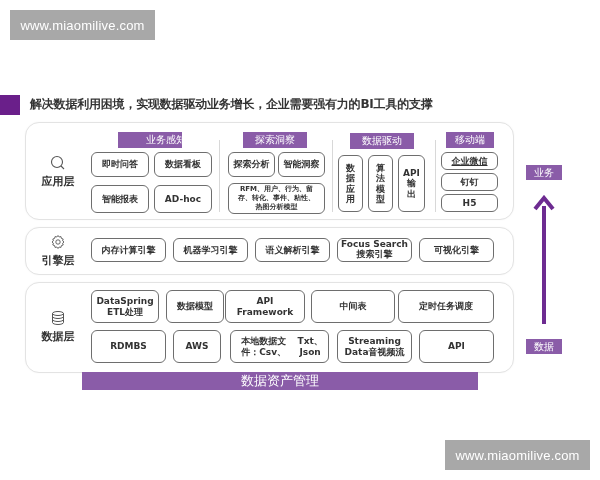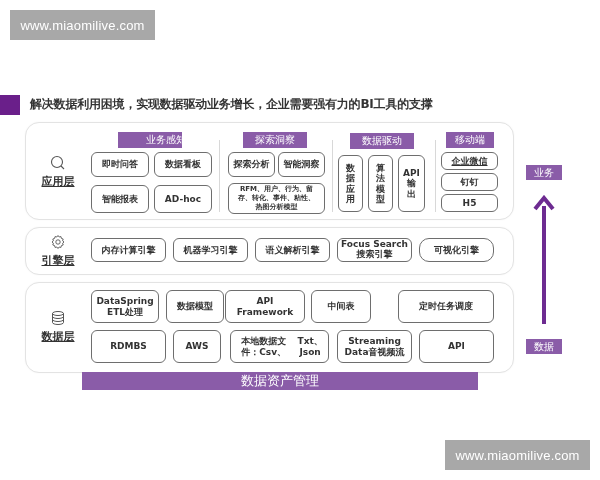--- a/index.html
+++ b/index.html
@@ -13,21 +13,21 @@
     letter-spacing: 0.2px;
   }
   .title-bar { position: absolute; left: 0; top: 95px; width: 20px; height: 20px; background: #6a1f8a; }
   .title-text { position: absolute; left: 30px; top: 96px; font-size: 12px; font-weight: bold; color: #333; white-space: nowrap; letter-spacing: -0.2px; }
   .layer {
     position: absolute; left: 25px; width: 489px;
     border: 1px solid #e3e3e3; border-radius: 14px; background: #fff;
     box-shadow: 0 0 2px rgba(0,0,0,0.04);
   }
   .layer-label { position: absolute; display: flex; flex-direction: column; align-items: center; width: 60px; }
-  .layer-label .lbl { font-size: 11px; font-weight: bold; color: #333; margin-top: 3px; white-space: nowrap; text-decoration: underline; }
+  .layer-label .lbl { font-size: 11px; font-weight: bold; color: #333; margin-top: 3px; white-space: nowrap; }
   .layer-label svg { display: block; }
   .box {
     position: absolute; border: 1px solid #6e6e6e; border-radius: 6px; background: #fff;
     display: flex; align-items: center; justify-content: center; text-align: center;
     font-size: 9px; font-weight: bold; color: #333; line-height: 1.2; padding: 8px 2px;
   }
   .box.small { font-size: 7px; line-height: 1.25; }
   .box.vert { flex-direction: column; line-height: 1.15; font-size: 9px; }
   .tag {
     position: absolute; background: #8a5ca8; color: #fff; font-size: 10px;
@@ -112,39 +112,39 @@
   </svg>
   <span class="lbl">引擎层</span>
 </div>
 <div class="box" style="left:91px;top:238px;width:75px;height:24px;">内存计算引擎</div>
 <div class="box" style="left:173px;top:238px;width:75px;height:24px;">机器学习引擎</div>
 <div class="box" style="left:255px;top:238px;width:75px;height:24px;">语义解析引擎</div>
 <div class="box" style="left:337px;top:238px;width:75px;height:24px;flex-direction:column;line-height:1.1;">
   <span>Focus Search</span>
   <span>搜索引擎</span>
 </div>
-<div class="box" style="left:419px;top:238px;width:75px;height:24px;border-radius:10px;">可视化引擎</div>
+<div class="box" style="left:419px;top:238px;width:75px;height:24px;">可视化引擎</div>
 
 <div class="layer" style="top:282px;height:91px;"></div>
 <div class="layer-label" style="left:28px;top:310px;">
   <svg width="16" height="16" viewBox="0 0 16 16">
     <ellipse cx="8" cy="3.5" rx="5.5" ry="2" fill="none" stroke="#555" stroke-width="1"></ellipse>
     <path d="M2.5 3.5 V12.5 A5.5 2 0 0 0 13.5 12.5 V3.5" fill="none" stroke="#555" stroke-width="1"></path>
     <path d="M2.5 6.5 A5.5 2 0 0 0 13.5 6.5 M2.5 9.5 A5.5 2 0 0 0 13.5 9.5" fill="none" stroke="#555" stroke-width="1"></path>
   </svg>
   <span class="lbl">数据层</span>
 </div>
 
 <div class="box" style="left:91px;top:290px;width:68px;height:33px;flex-direction:column;">
   <span>DataSpring</span>
   <span>ETL处理</span>
 </div>
 <div class="box" style="left:166px;top:290px;width:58px;height:33px;">数据模型</div>
 <div class="box" style="left:225px;top:290px;width:80px;height:33px;">API Framework</div>
-<div class="box" style="left:311px;top:290px;width:60px;height:33px;">中间表</div>
+<div class="box" style="left:311px;top:290px;width:84px;height:33px;">中间表</div>
 <div class="box" style="left:398px;top:290px;width:96px;height:33px;">定时任务调度</div>
 
 <div class="box" style="left:91px;top:330px;width:75px;height:33px;">RDMBS</div>
 <div class="box" style="left:173px;top:330px;width:48px;height:33px;">AWS</div>
 <div class="box" style="left:230px;top:330px;width:99px;height:33px;">
   <span>本地数据文件：Csv、</span>
   <span>Txt、Json</span>
 </div>
 <div class="box" style="left:337px;top:330px;width:75px;height:33px;flex-direction:column;">
   <span>Streaming</span>

